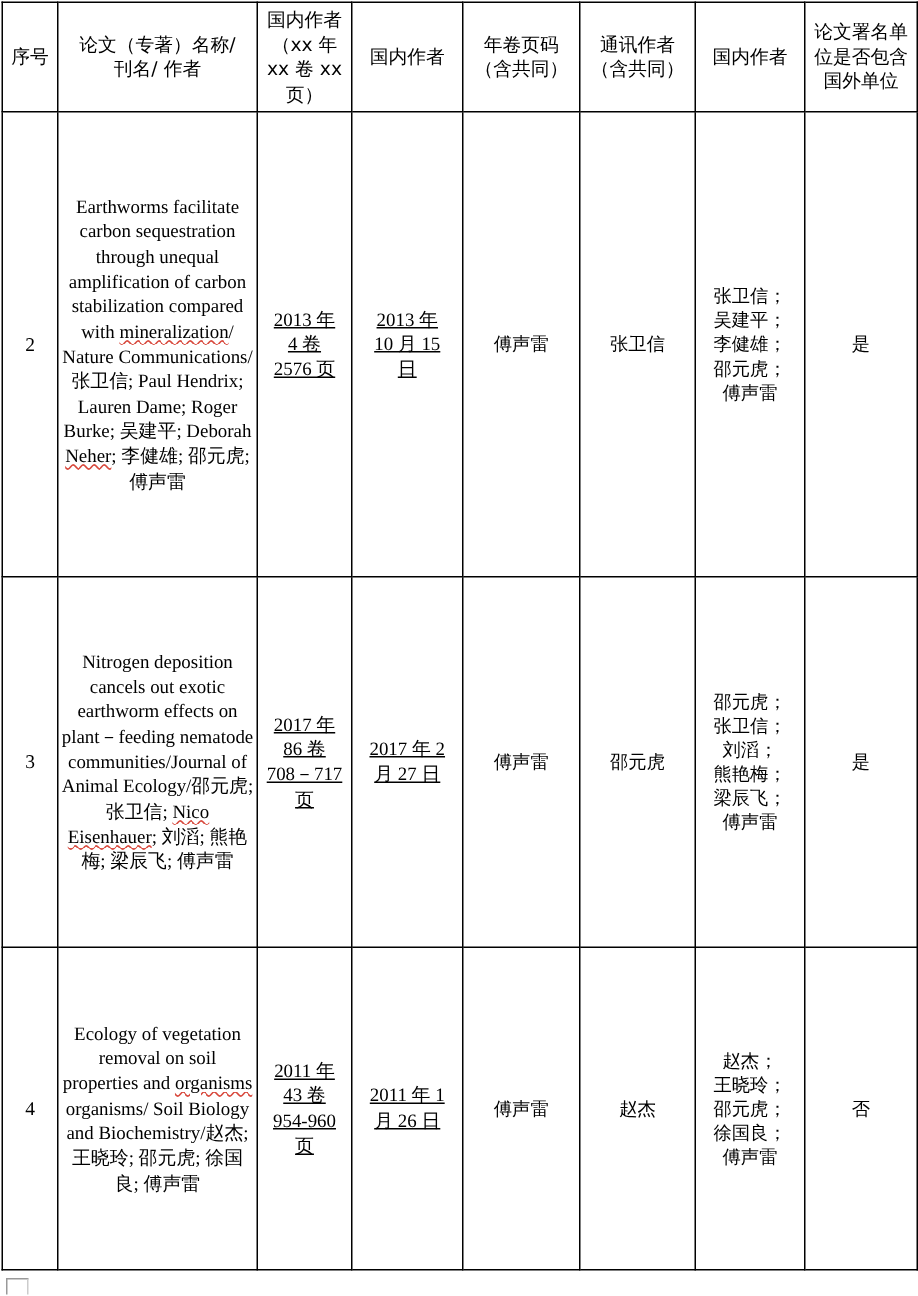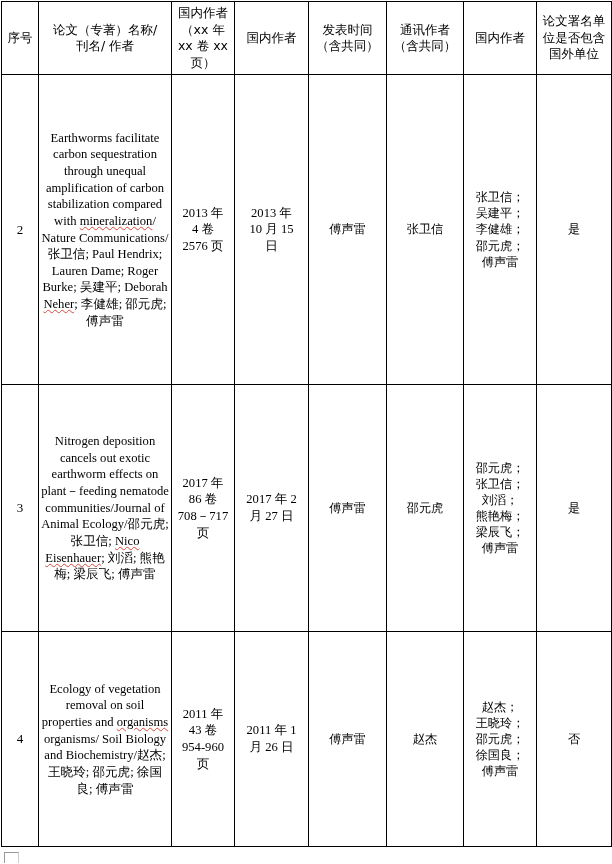--- a/index.html
+++ b/index.html
@@ -68,20 +68,21 @@
     font-size: 12.6px;
     line-height: 1.30;
     padding: 5px 4px;
     margin-top: 40px;
   }
   td.vol-cell, td.date-cell {
     font-family: "Liberation Serif", "DejaVu Serif", serif;
     font-size: 12.6px;
     line-height: 1.45;
     padding: 3px 4px;
+    text-decoration: underline;
   }
   td.corr-cell, td.first-cell, td.dom-cell, td.foreign-cell {
     font-family: "DejaVu Sans", "Liberation Sans", sans-serif;
     font-size: 12.2px;
     line-height: 1.45;
     margin-top: 20px;
   }
   td.dom-cell {
     line-height: 1.48;
   }
@@ -143,21 +144,21 @@
         <th>
             <span class="cell-text">国内作者
 （xx 年
 xx 卷 xx
 页）</span>
           </th>
         <th>
             <span class="cell-text">国内作者</span>
           </th>
         <th>
-            <span class="cell-text">发表时间
+            <span class="cell-text">年卷页码
 （含共同）</span>
           </th>
         <th>
             <span class="cell-text">通讯作者
 （含共同）</span>
           </th>
         <th>
             <span class="cell-text">国内作者</span>
           </th>
         <th>

